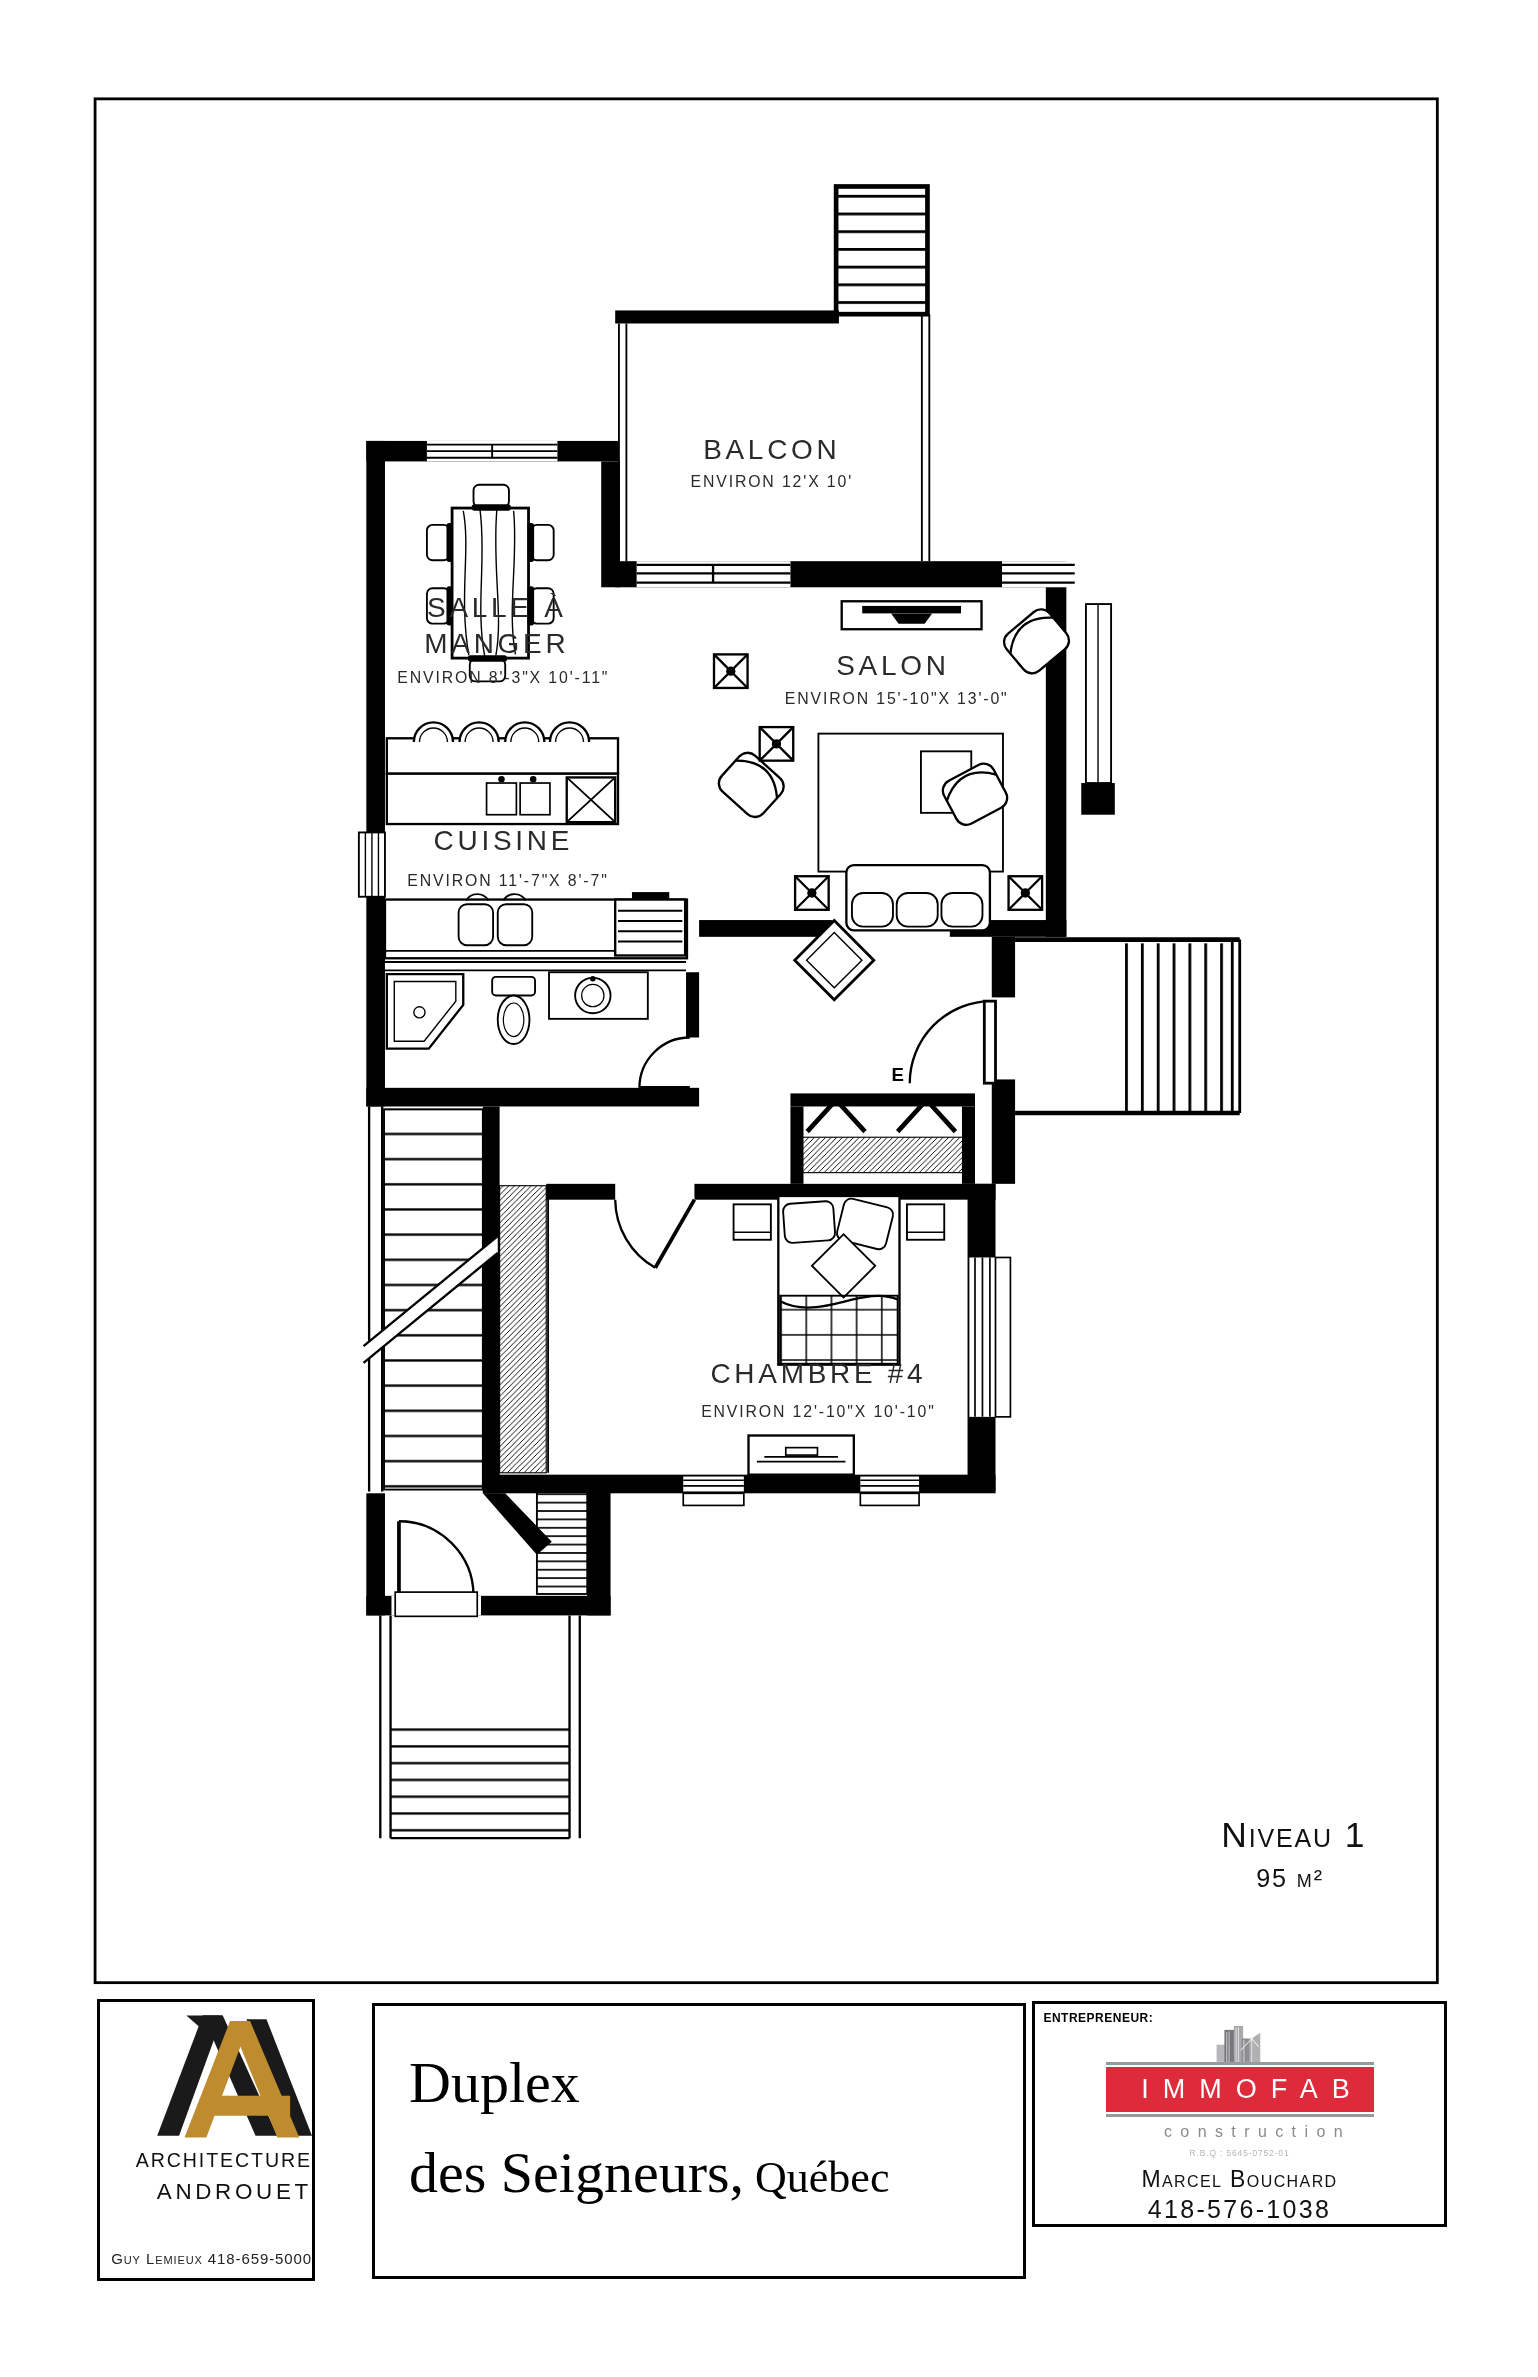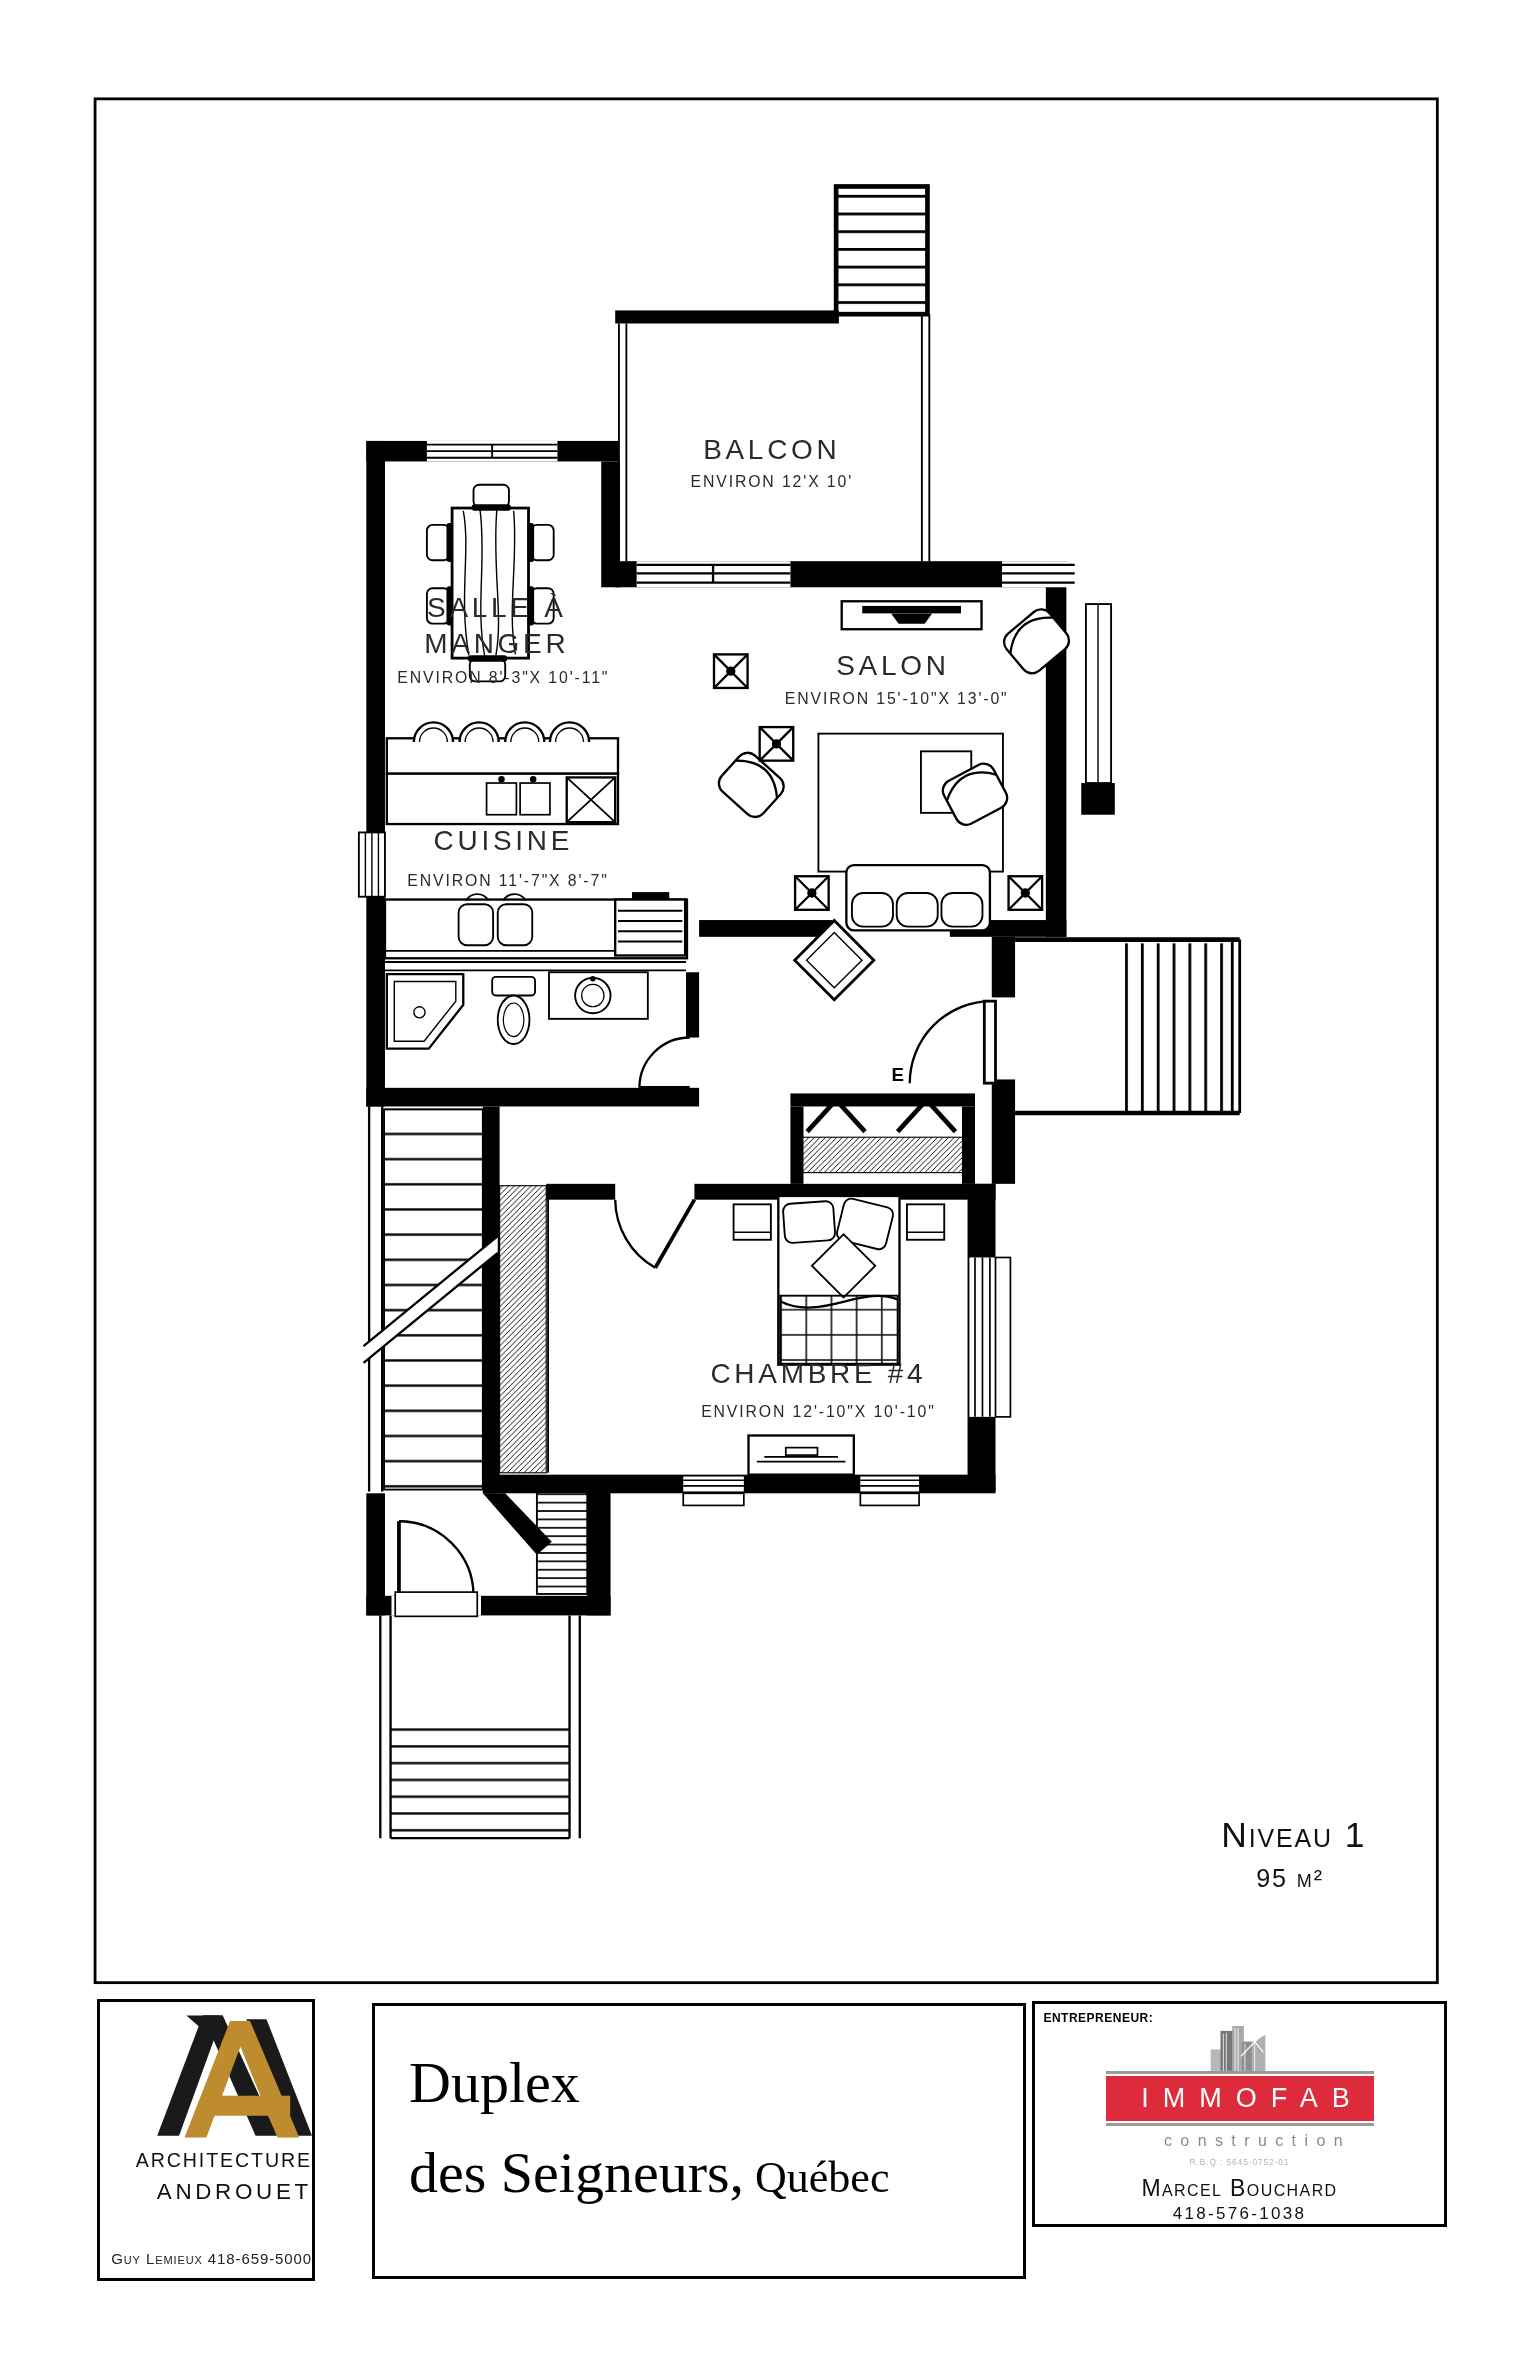--- a/index.html
+++ b/index.html
@@ -27,21 +27,21 @@
   .ctr-label{position:absolute;top:6.5px;left:8.4px;font-size:12px;font-weight:bold;letter-spacing:0.5px;color:#000;}
   .ctr-inner{display:flex;flex-direction:column;align-items:center;height:100%;}
   .immofab-buildings{margin-top:22.4px;}
   .immofab-band{width:268px;margin-top:-1.9px;}
   .immofab-rule{height:2.8px;background:#9a9a9c;margin:1.9px 0;}
   .immofab-red{height:45px;display:flex;align-items:center;justify-content:center;
                color:#fff;font-size:27px;letter-spacing:14px;padding-left:26px;box-sizing:border-box;}
   .immofab-constr{margin-top:4.7px;font-size:16px;letter-spacing:8.4px;color:#8a8a8c;margin-left:36px;}
   .immofab-rbq{margin-top:6.5px;font-size:8.4px;letter-spacing:0.9px;color:#b4b4b6;}
   .ctr-name{margin-top:8.4px;font-size:23px;letter-spacing:1.4px;color:#111;font-variant:small-caps;}
-  .ctr-phone{margin-top:1.9px;font-size:17px;letter-spacing:2.3px;color:#111;}
+  .ctr-phone{margin-top:1.9px;font-size:25px;letter-spacing:2.3px;color:#111;}
 </style>
 </head>
 <body>
 
 <div class="page">
 
 
 <svg width="1538" height="2377" viewBox="0 0 1650 2550">
   <defs>
     <pattern id="pSteps27" width="8" height="27" patternUnits="userSpaceOnUse">

